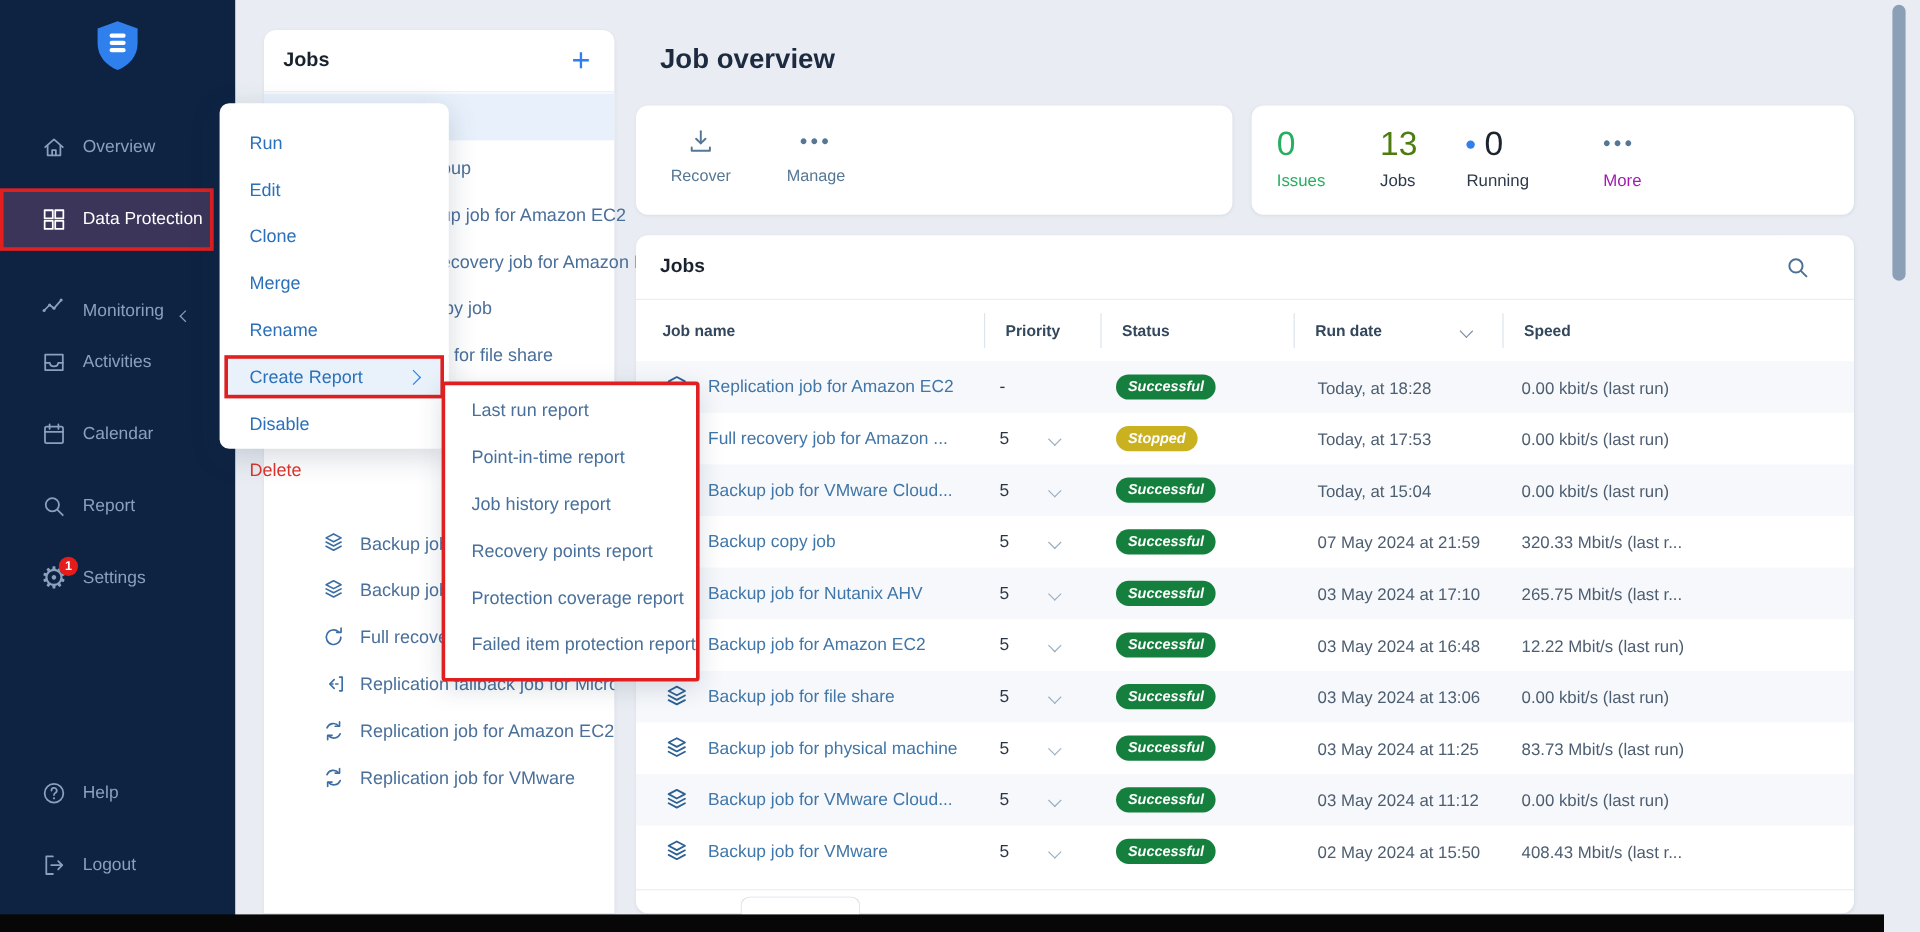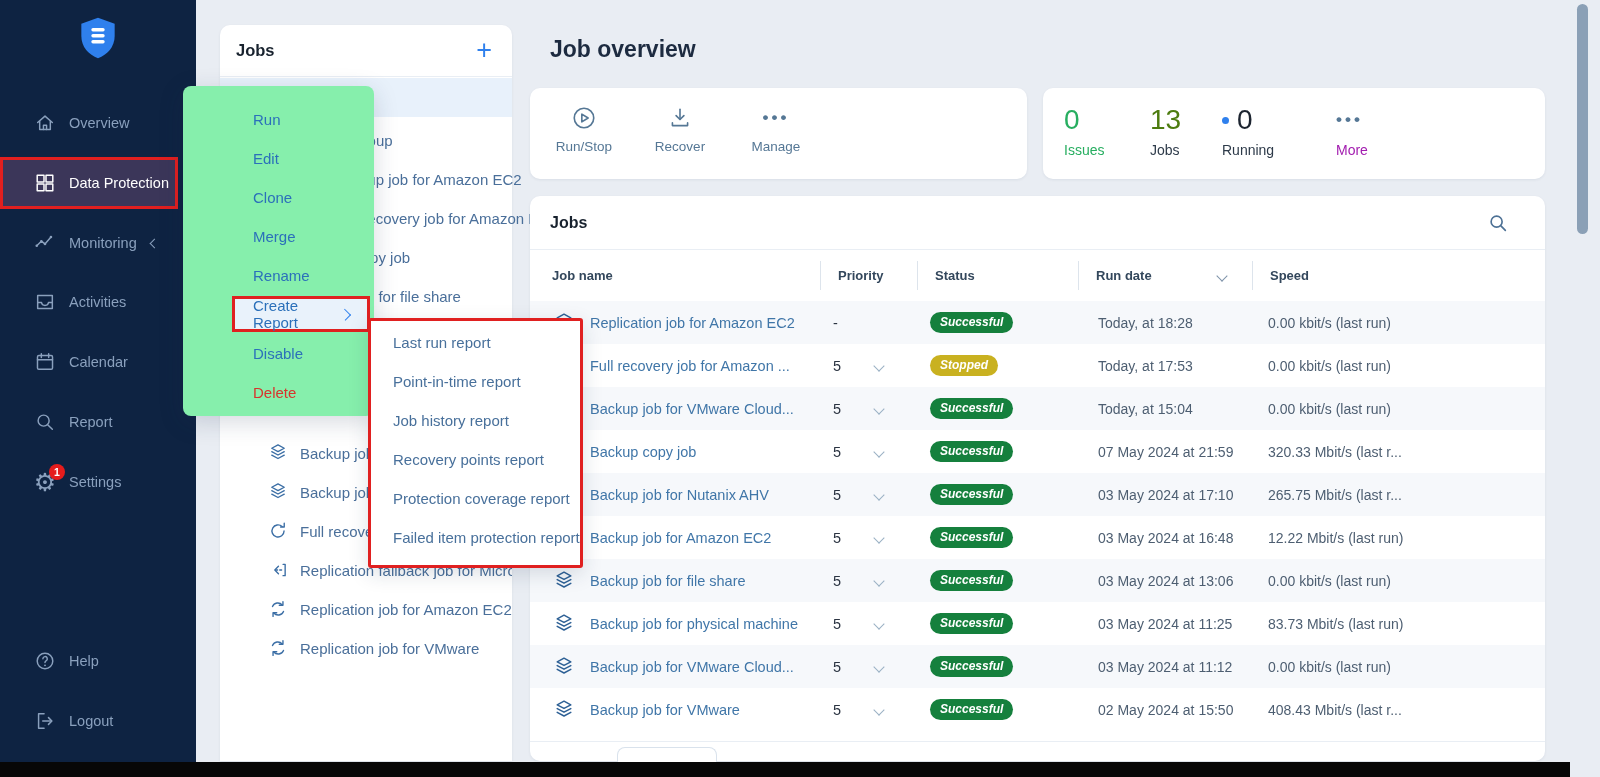--- a/index.html
+++ b/index.html
@@ -71,21 +71,21 @@
   .pill.success{background:#15803d;}
   .pill.stopped{background:#c9b120;}
   .td-date,.td-speed{color:var(--cell);font-size:14px;white-space:nowrap;overflow:hidden;}
   .td-date{padding-left:20px;}
   .td-speed{padding-left:16px;}
   #t-footline{position:absolute;left:0;right:0;top:545px;border-top:1px solid #e9eef4;}
   #pager-stub{position:absolute;left:87px;top:551px;width:100px;height:22px;background:#fff;border:1px solid #d9e2ec;border-bottom:none;border-radius:8px 8px 0 0;cursor:pointer;}
   
   #page-title{position:absolute;left:550px;top:36px;font-size:23px;font-weight:600;color:var(--dark);z-index:20;}
   
-  #context-menu{position:absolute;left:183px;top:86px;width:191px;height:330px;background:#86efac;border-radius:8px;box-shadow:0 6px 24px rgba(25,45,75,.18);z-index:40;padding-top:14px;padding-left:45px;}
+  #context-menu{position:absolute;left:183px;top:86px;width:191px;height:288px;background:#ffffff;border-radius:8px;box-shadow:0 6px 24px rgba(25,45,75,.18);z-index:40;padding-top:14px;}
   .cm-item{height:39px;display:flex;align-items:center;padding-left:25px;font-size:15px;color:var(--menu-blue);cursor:pointer;}
   .cm-item.danger{color:#d8332c;}
   .cm-item.cm-highlight{height:36px;margin:1px 4px 2px;border:3px solid var(--danger);background:#e9f2fb;padding:0 14px 0 18px;justify-content:space-between;}
   .cm-item .chev{width:9px;height:9px;color:#2f80ed;margin-right:4px;}
   
   #report-submenu{position:absolute;left:368px;top:318px;width:215px;height:250px;background:#fff;border:3px solid var(--danger);border-radius:3px;box-shadow:0 6px 20px rgba(25,45,75,.15);z-index:45;padding-top:2px;}
   .sm-item{height:39px;display:flex;align-items:center;padding-left:22px;font-size:15px;color:var(--sub-blue);cursor:pointer;white-space:nowrap;}
   
   #scroll-thumb{position:absolute;left:1577px;top:4px;width:11px;height:230px;background:#8ba0b6;border-radius:6px;z-index:30;cursor:pointer;}
   #bottom-bar{position:absolute;left:0;top:762px;width:1570px;height:15px;background:#070707;z-index:90;}
@@ -117,21 +117,21 @@
         <span class="s-ico">
           <svg viewBox="0 0 24 24" width="22" height="22" fill="none" stroke="currentColor" stroke-width="1.6" stroke-linecap="round" stroke-linejoin="round">
             <rect x="3.5" y="3.5" width="7.4" height="7.4"></rect>
             <rect x="13.1" y="3.5" width="7.4" height="7.4"></rect>
             <rect x="3.5" y="13.1" width="7.4" height="7.4"></rect>
             <rect x="13.1" y="13.1" width="7.4" height="7.4"></rect>
           </svg>
         </span>
         <span class="s-label">Data Protection</span>
       </div>
-      <div class="side-item" style="top: 219px;">
+      <div class="side-item" style="top: 219px; align-items: flex-end;">
         <span class="s-ico">
           <svg viewBox="0 0 24 24" width="22" height="22" fill="none" stroke="currentColor" stroke-width="1.6" stroke-linecap="round" stroke-linejoin="round">
             <path d="M3 15l5-5 4 3 6.5-7.5"></path>
             <circle cx="3" cy="15" r="1.4" fill="currentColor" stroke="none"></circle>
             <circle cx="8" cy="10" r="1.4" fill="currentColor" stroke="none"></circle>
             <circle cx="12" cy="13" r="1.4" fill="currentColor" stroke="none"></circle>
             <circle cx="18.5" cy="5.5" r="1.4" fill="currentColor" stroke="none"></circle>
           </svg>
         </span>
         <span class="s-label">Monitoring</span>
@@ -285,29 +285,20 @@
             <path d="M17.4 3.9v4h-4"></path>
             <path d="M18 14.7A6.3 6.3 0 0 1 7.4 16.4"></path>
             <path d="M6.6 20.1v-4h4"></path>
           </svg></span>
         <span>Replication job for VMware</span>
       </div>
     </div>
 </div>
 
 <div id="toolbar-card" class="card">
-    <div class="tb-btn">
-      <span class="tb-ico">
-        <svg viewBox="0 0 24 24" width="26" height="26" fill="none" stroke="currentColor" stroke-width="1.5" stroke-linecap="round" stroke-linejoin="round">
-          <circle cx="12" cy="12" r="9"></circle>
-          <path d="M10 8.4v7.2l5.8-3.6z"></path>
-        </svg>
-      </span>
-      <span class="tb-label">Run/Stop</span>
-    </div>
     <div class="tb-btn">
       <span class="tb-ico">
         <svg viewBox="0 0 24 24" width="26" height="26" fill="none" stroke="currentColor" stroke-width="1.5" stroke-linecap="round" stroke-linejoin="round">
           <path d="M12 4v9.2"></path>
           <path d="M8.4 9.8 12 13.4l3.6-3.6"></path>
           <path d="M5 16.5V19h14v-2.5"></path>
         </svg>
       </span>
       <span class="tb-label">Recover</span>
     </div>

